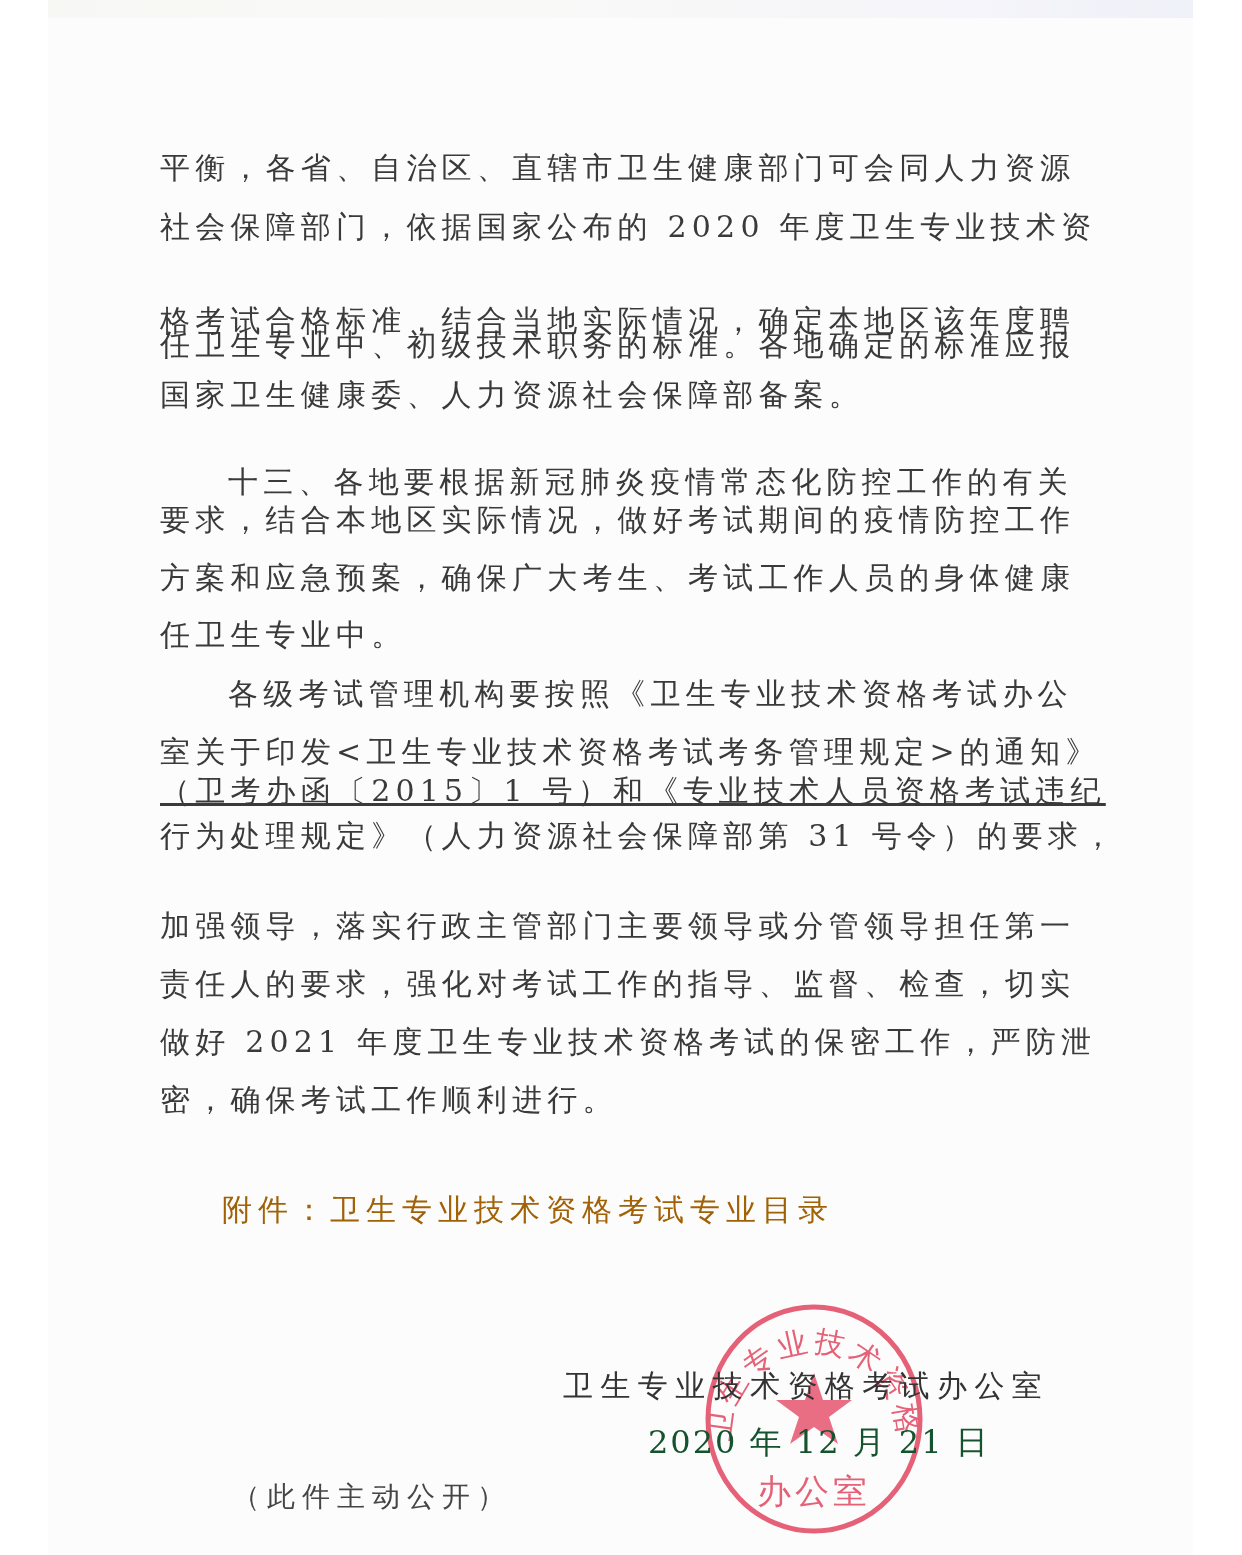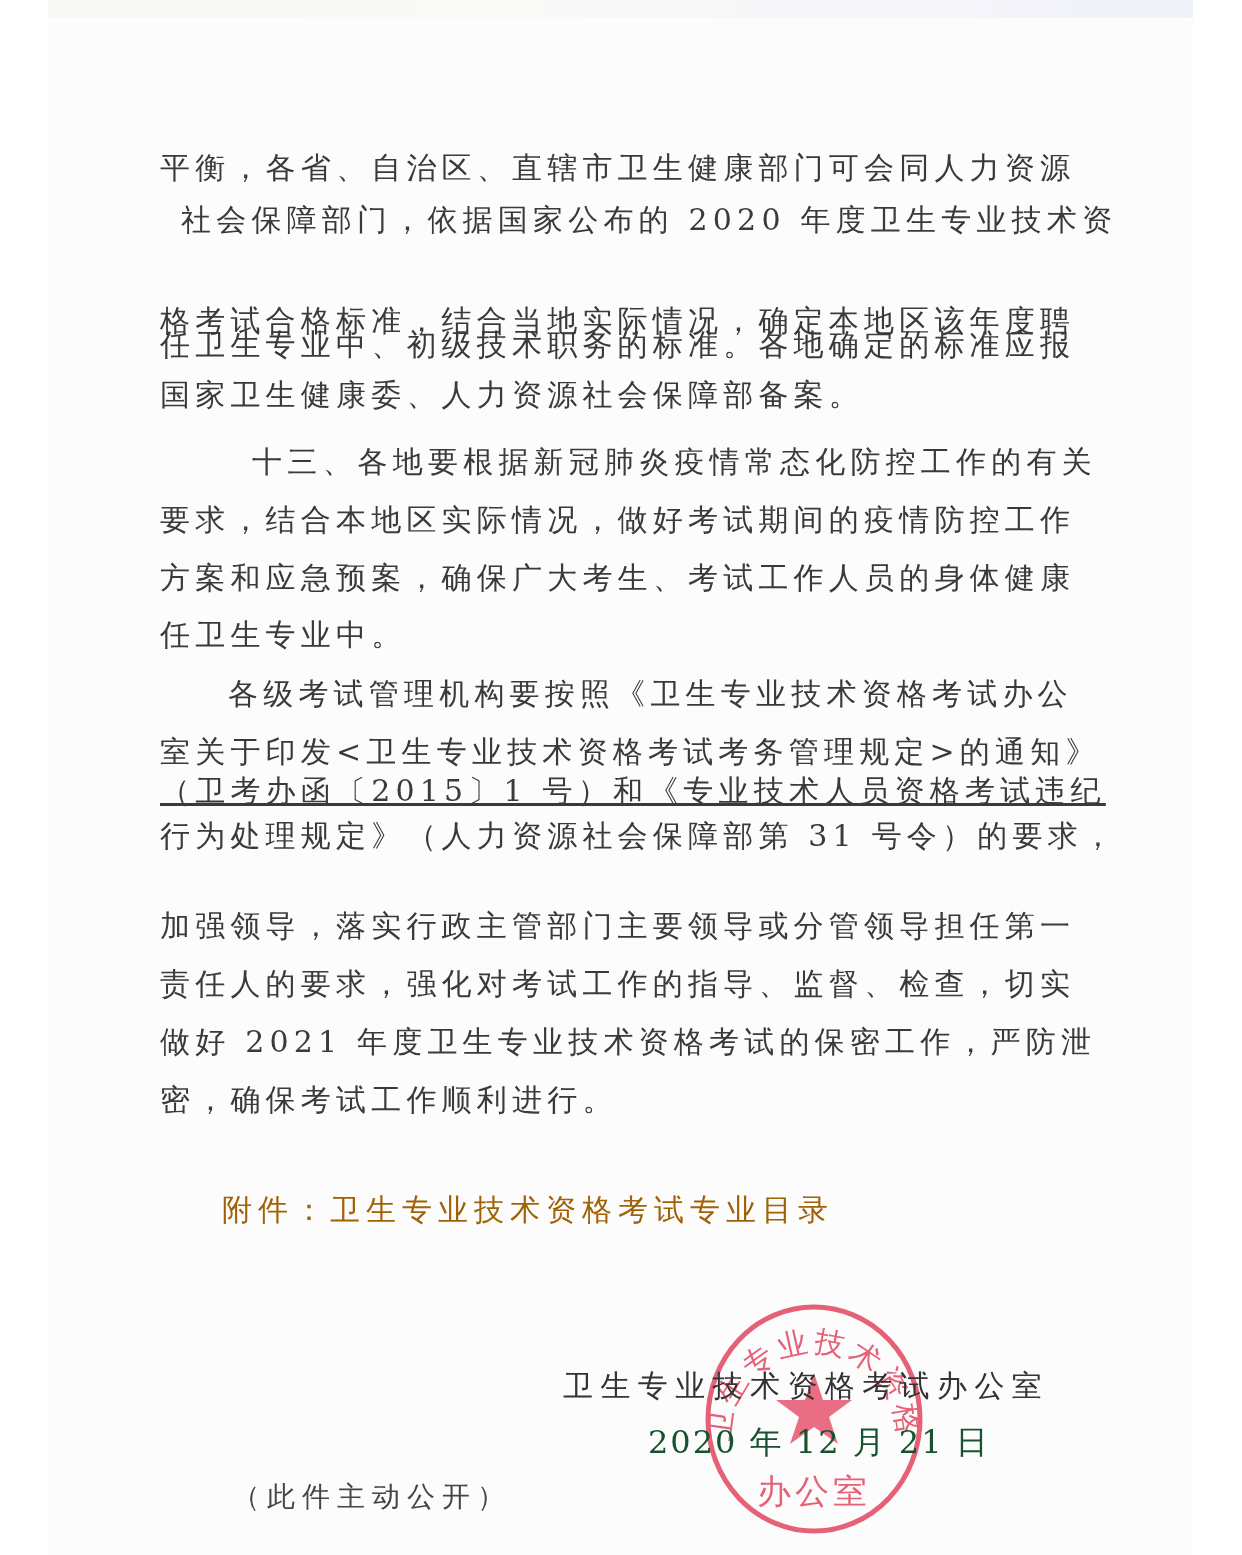--- a/index.html
+++ b/index.html
@@ -96,28 +96,28 @@
   .stamp svg { width: 100%; height: 100%; }
 </style>
 </head>
 <body>
 
 <div class="sheet"></div>
 <div class="top-glare"></div>
 
 <div>
   <div class="line" style="top:146px;">平衡，各省、自治区、直辖市卫生健康部门可会同人力资源</div>
-  <div class="line" style="top:198px;margin-left:21px;">社会保障部门，依据国家公布的 2020 年度卫生专业技术资</div>
+  <div class="line" style="top:205px;">社会保障部门，依据国家公布的 2020 年度卫生专业技术资</div>
   <div class="line" style="top:264px;margin-top:35px;">格考试合格标准，结合当地实际情况，确定本地区该年度聘</div>
   <div class="line" style="top:323px;">任卫生专业中、初级技术职务的标准。各地确定的标准应报</div>
   <div class="line" style="top:373px;">国家卫生健康委、人力资源社会保障部备案。</div>
 </div>
 
 <div>
-  <div class="line indent" style="top:440px;margin-left:24px;">十三、各地要根据新冠肺炎疫情常态化防控工作的有关</div>
+  <div class="line indent" style="top:460px;">十三、各地要根据新冠肺炎疫情常态化防控工作的有关</div>
   <div class="line" style="top:498px;">要求，结合本地区实际情况，做好考试期间的疫情防控工作</div>
   <div class="line" style="top:556px;">方案和应急预案，确保广大考生、考试工作人员的身体健康</div>
   <div class="line" style="top:613px;">任卫生专业中。</div>
 </div>
 
 <div>
   <div class="line indent" style="top:672px;">各级考试管理机构要按照《卫生专业技术资格考试办公</div>
   <div class="line" style="top:730px;">室关于印发&lt;卫生专业技术资格考试考务管理规定&gt;的通知》</div>
   <div class="line" style="top:769px;text-decoration:underline;">（卫考办函〔2015〕1 号）和《专业技术人员资格考试违纪</div>
   <div class="line" style="top:814px;">行为处理规定》（人力资源社会保障部第 31 号令）的要求，</div>

